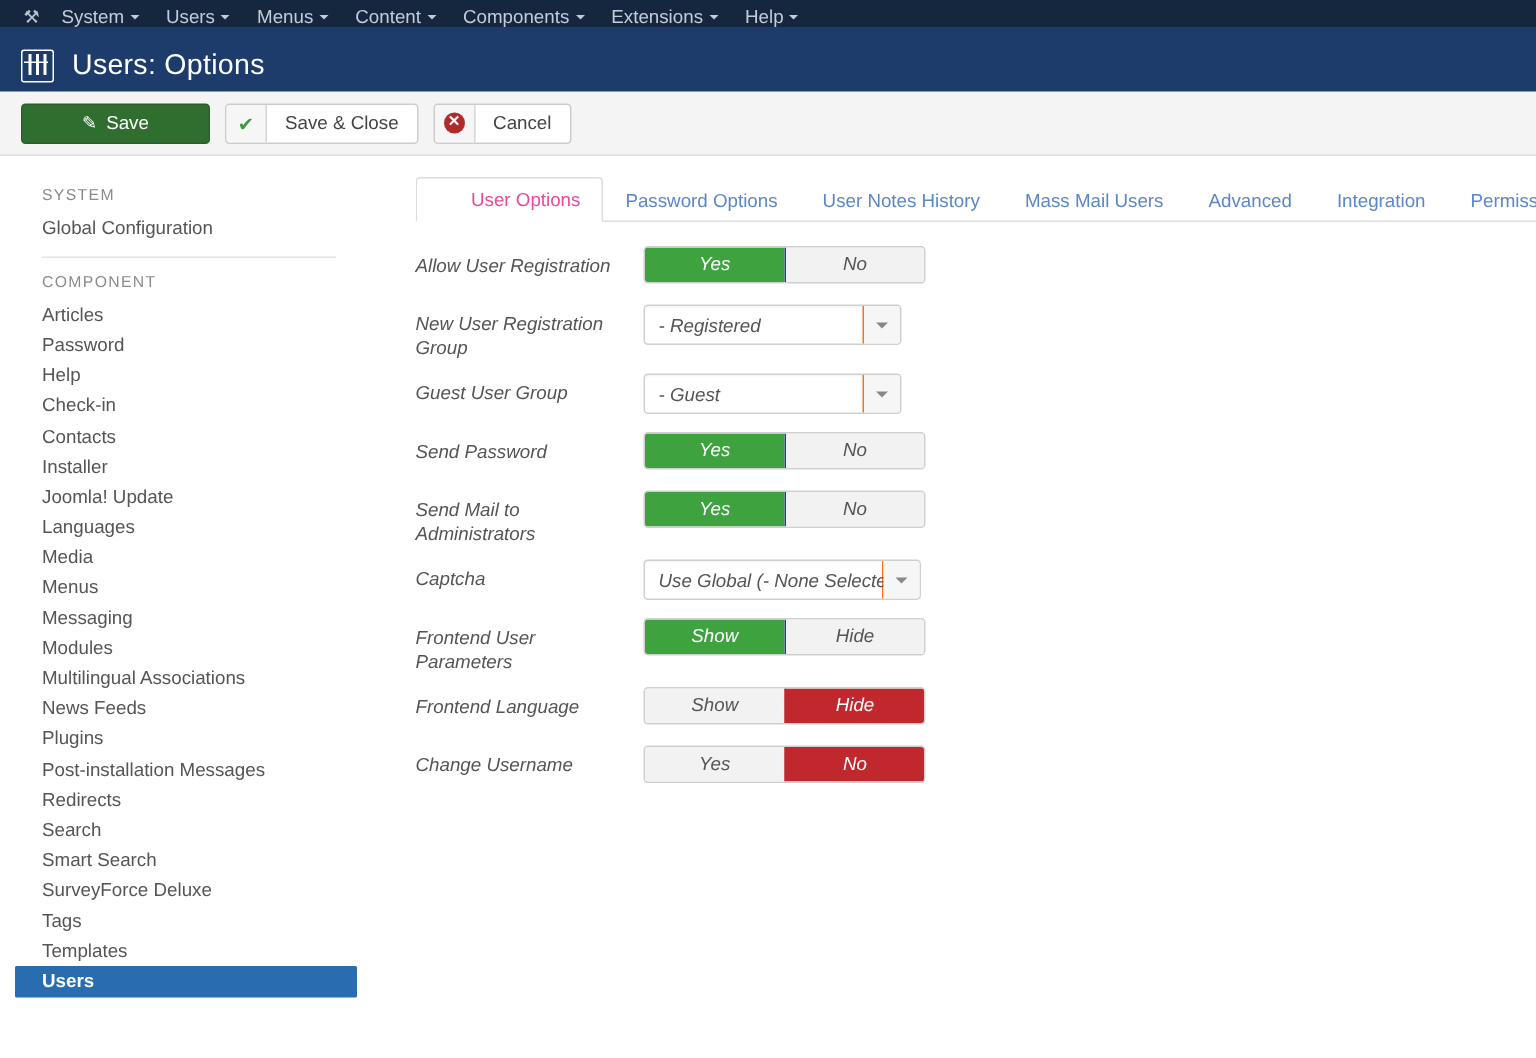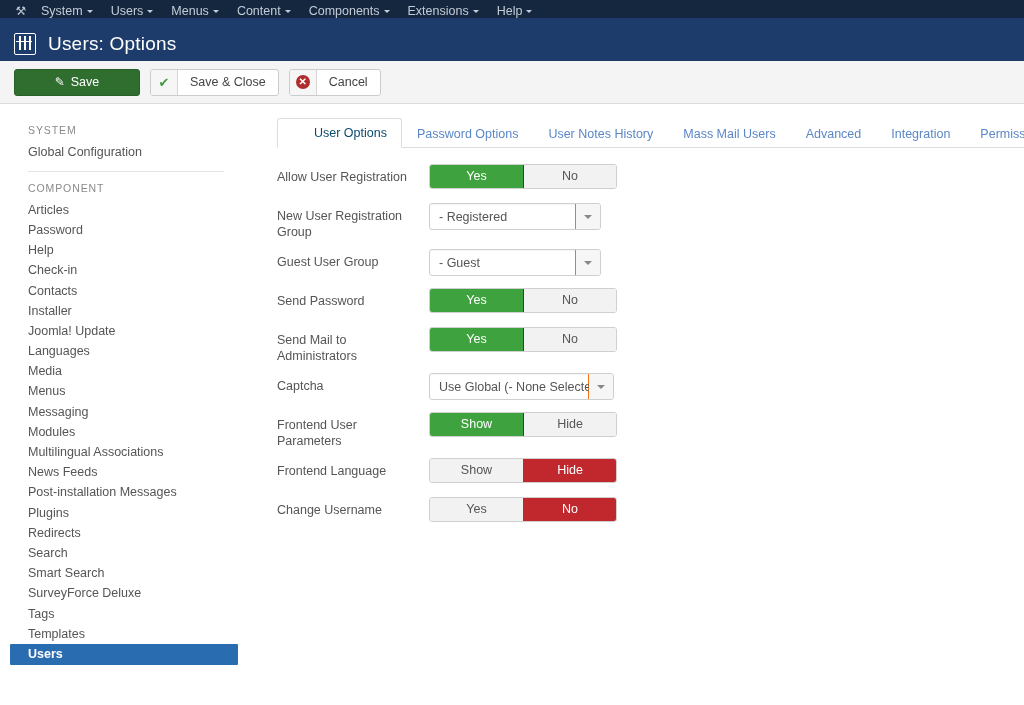--- a/index.html
+++ b/index.html
@@ -195,37 +195,38 @@
     color: #5b87c7;
     padding: 7px 14px 7px 14px;
     cursor: pointer;
     line-height: 14px;
     border: 1px solid transparent;
     border-bottom: none;
     margin-bottom: -1px;
     white-space: nowrap;
   }
   .tab.active {
-    color: #0c4a6e;
+    color: #ec4899;
     background: #ffffff;
     border: 1px solid #dddddd;
     border-bottom: 1px solid #ffffff;
     border-radius: 3px 3px 0 0;
     padding-left: 36px;
   }
 
   
   .form {
     padding-top: 16px;
   }
   .form-row {
     display: flex;
     align-items: flex-start;
     margin-bottom: 9px;
     min-height: 30px;
+    font-style: italic;
   }
   .form-label {
     width: 152px;
     font-size: 12.5px;
     color: #555555;
     line-height: 16px;
     padding-top: 5px;
     padding-right: 8px;
   }
   .form-control { flex: 0 0 auto; }
@@ -347,22 +348,22 @@
         <a class="side-link">Contacts</a>
         <a class="side-link">Installer</a>
         <a class="side-link">Joomla! Update</a>
         <a class="side-link">Languages</a>
         <a class="side-link">Media</a>
         <a class="side-link">Menus</a>
         <a class="side-link">Messaging</a>
         <a class="side-link">Modules</a>
         <a class="side-link">Multilingual Associations</a>
         <a class="side-link">News Feeds</a>
+        <a class="side-link">Plugins</a>
         <a class="side-link">Post-installation Messages</a>
-        <a class="side-link">Plugins</a>
         <a class="side-link">Redirects</a>
         <a class="side-link">Search</a>
         <a class="side-link">Smart Search</a>
         <a class="side-link">SurveyForce Deluxe</a>
         <a class="side-link">Tags</a>
         <a class="side-link">Templates</a>
         <a class="side-link active">Users</a>
       </div>
   </div>
 

